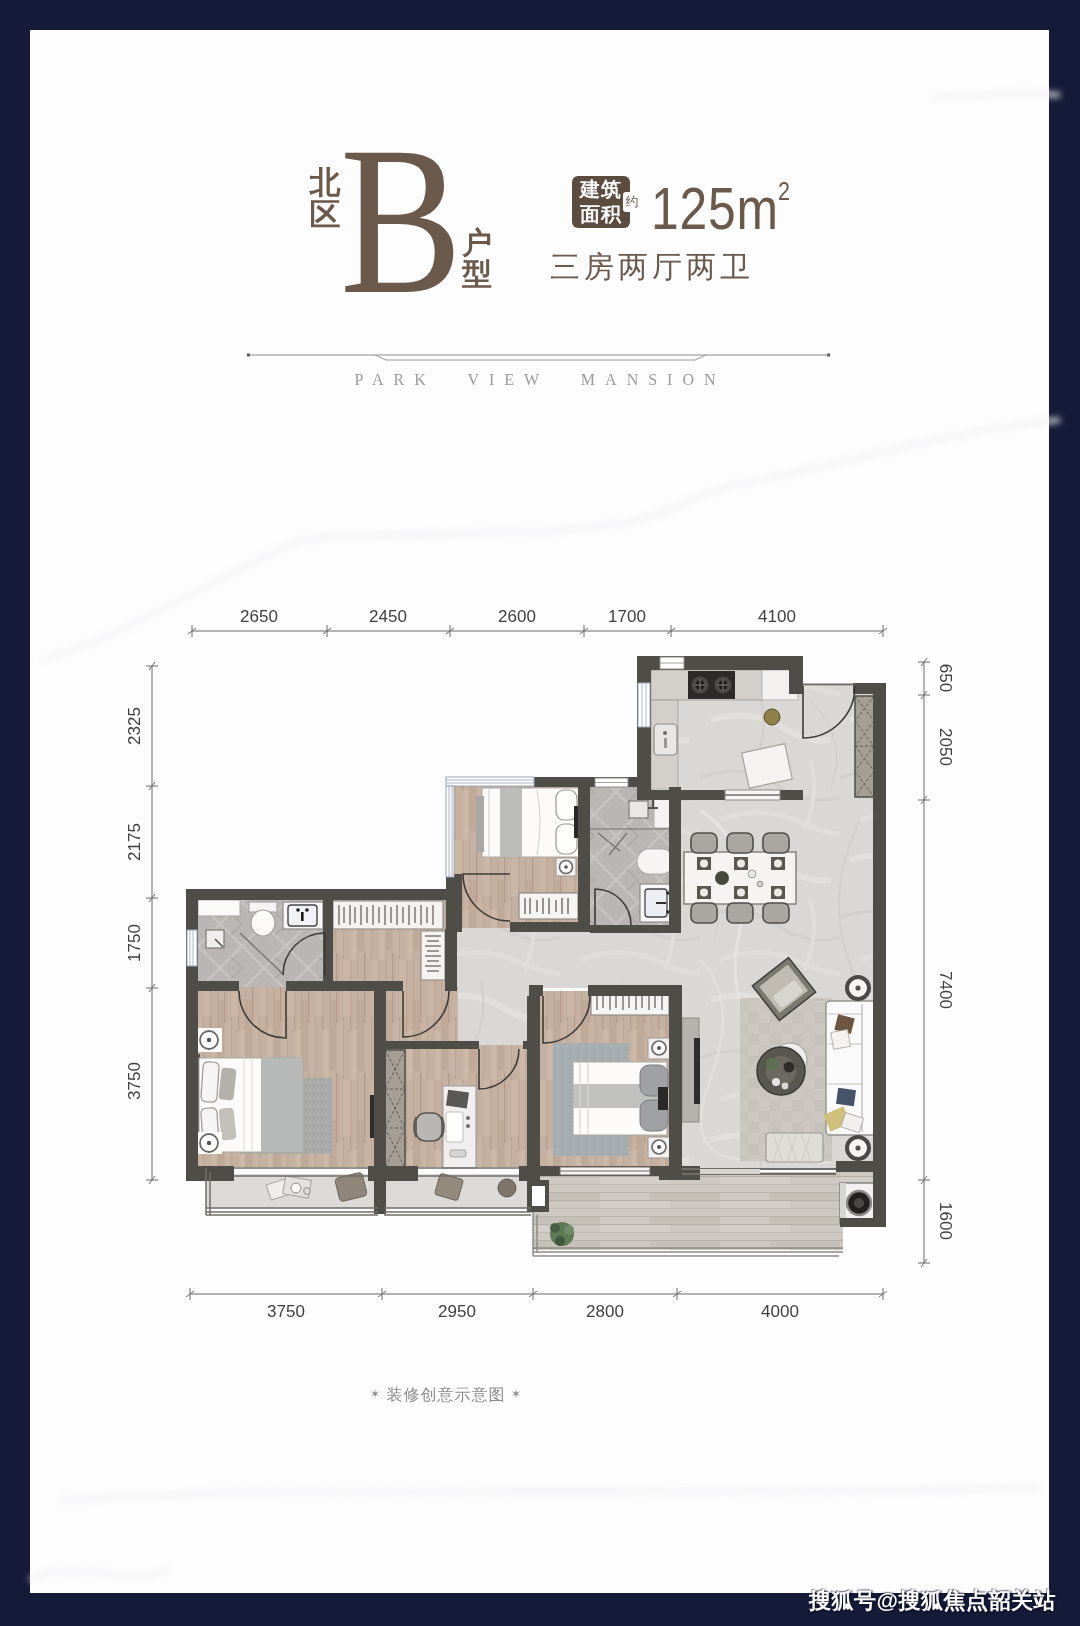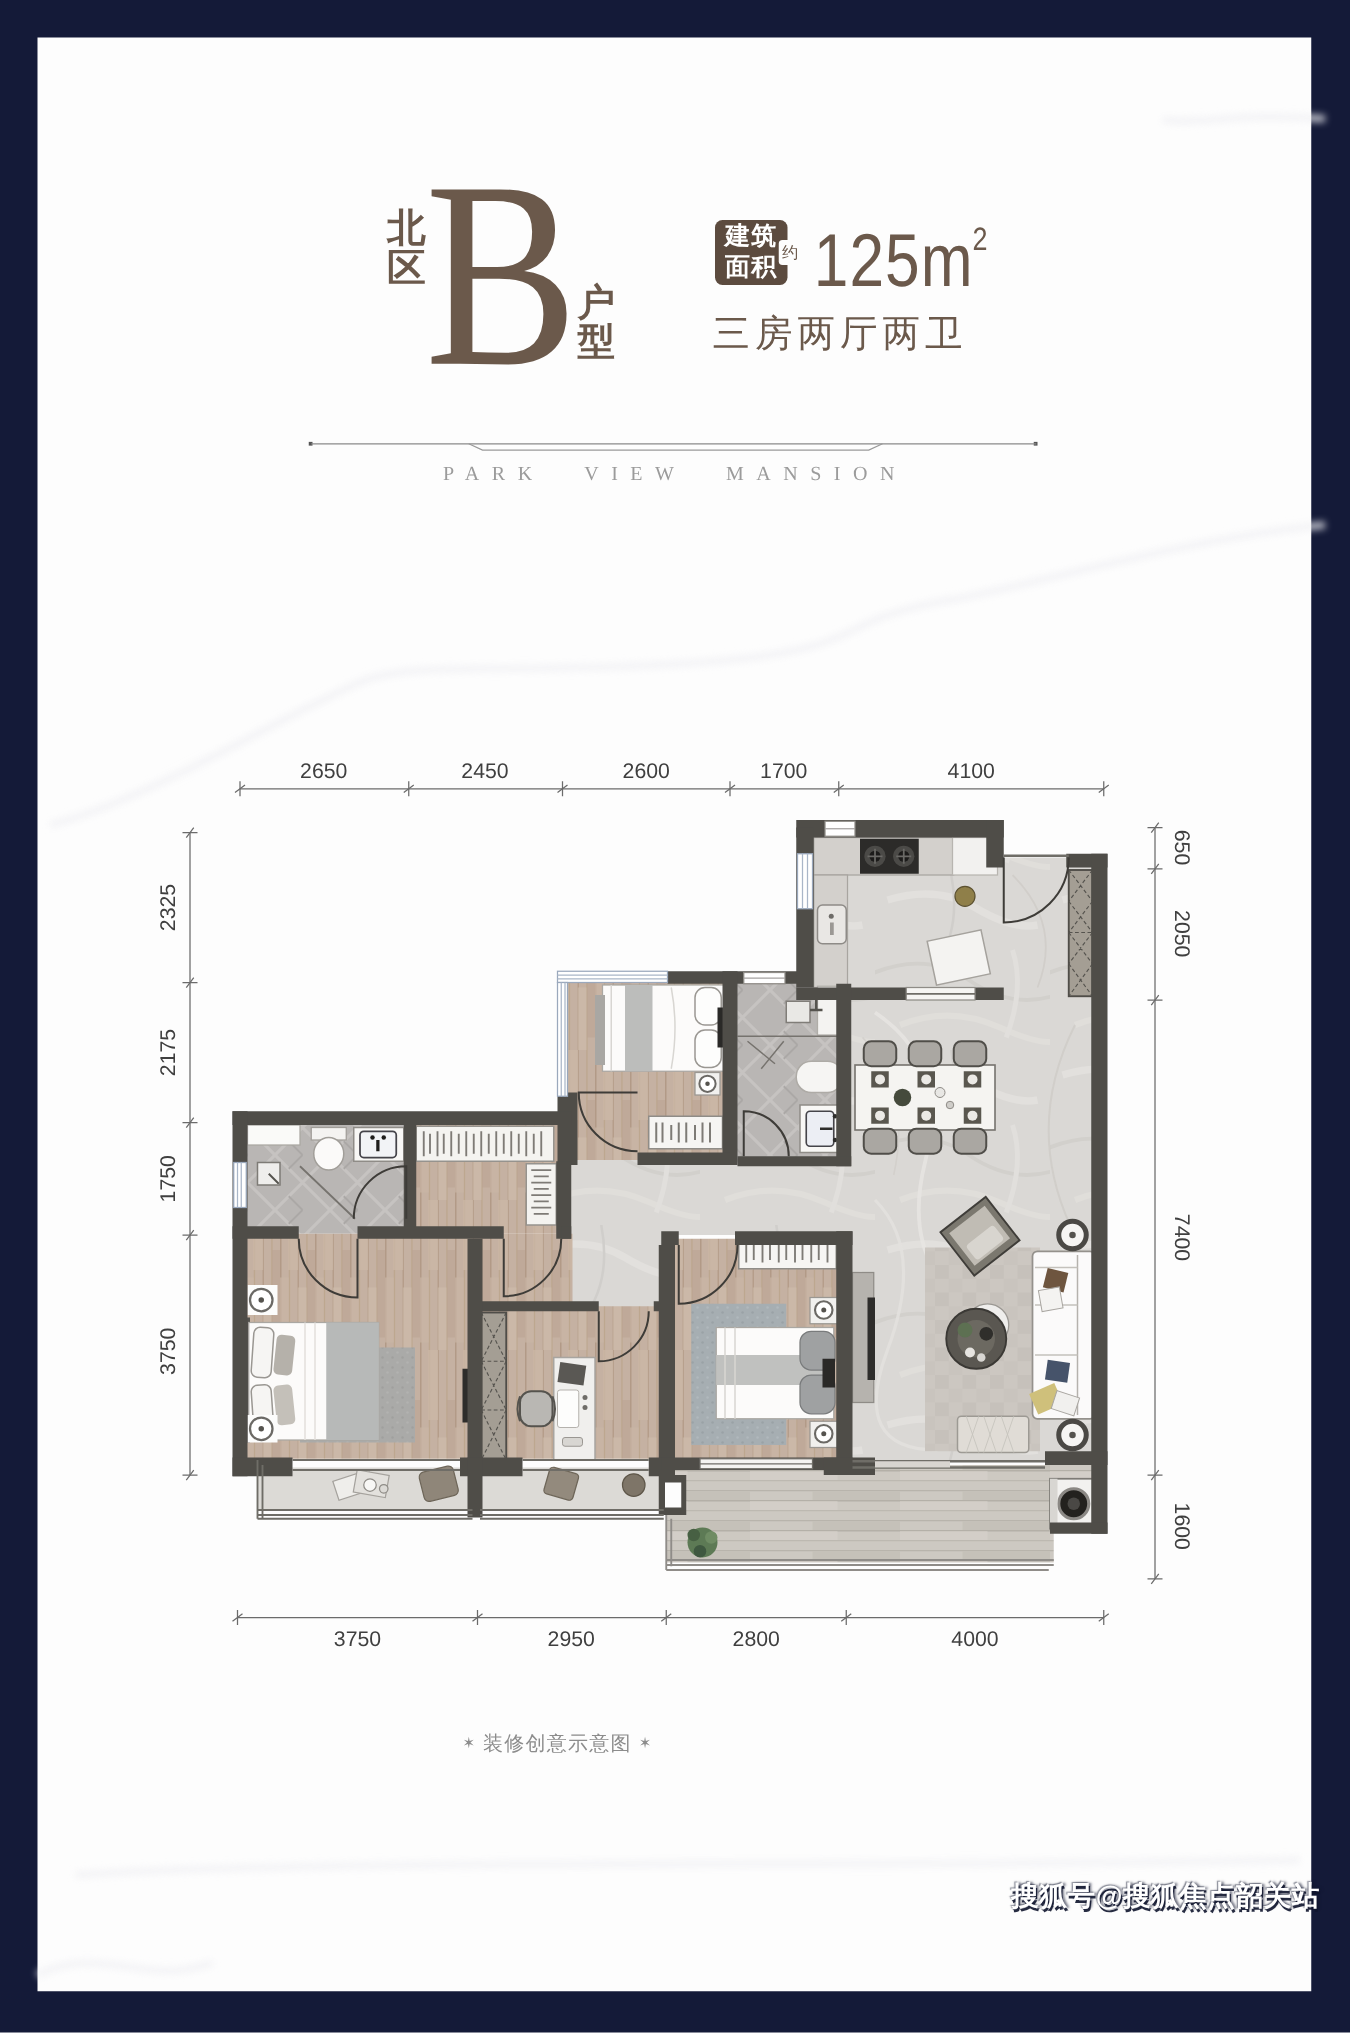--- a/index.html
+++ b/index.html
@@ -33,21 +33,21 @@
 <div class="abs brown" style="left:340px;top:114px;font-family:'Liberation Serif',serif;font-size:213px;line-height:213px;transform:scaleX(0.86);transform-origin:0 0;">B</div>
 
 <div class="abs brown" style="left:461px;top:227px;font-size:30px;font-weight:bold;line-height:31px;width:32px;text-align:center;">户<br>型</div>
 
 <div class="abs" style="left:572px;top:176px;width:58px;height:52px;background:#5c4b3f;border-radius:6px;color:#fff;font-size:20px;font-weight:bold;line-height:25px;text-align:center;letter-spacing:1px;padding-top:1px;box-sizing:border-box;">建筑<br>面积</div>
 
 <div class="abs" style="left:623px;top:192px;width:18px;height:20px;background:#fdfdfd;border-radius:3px;color:#6b594b;font-size:13px;line-height:20px;text-align:center;">约</div>
 
 <div class="abs brown" style="left:651px;top:174px;font-size:60px;letter-spacing:1px;transform:scaleX(0.83);transform-origin:0 0;">125<span style="letter-spacing:0">m</span><span style="font-size:26px;vertical-align:29px;">2</span></div>
 
-<div class="abs brown" style="left:570px;top:247px;font-size:30px;letter-spacing:4px;">三房两厅两卫</div>
+<div class="abs brown" style="left:550px;top:247px;font-size:30px;letter-spacing:4px;">三房两厅两卫</div>
 
 <svg class="abs" style="left:240px;top:348px" width="600" height="20" viewBox="0 0 600 20">
   <rect x="7" y="5.5" width="3" height="3" fill="#555"></rect>
   <rect x="587" y="5.5" width="3" height="3" fill="#555"></rect>
   <line x1="9" y1="7" x2="589" y2="7" stroke="#8a8a8a" stroke-width="1"></line>
   <path d="M135,7 L146,12 L455,12 L466,7" fill="none" stroke="#9a9a9a" stroke-width="1"></path>
 </svg>
 
 <div class="abs" style="left:0;top:371px;width:1080px;text-align:center;font-family:'Liberation Serif',serif;font-size:16px;color:#9b9b9b;letter-spacing:10px;word-spacing:18px;">PARK VIEW MANSION</div>
 
@@ -598,13 +598,13 @@
 <text x="286" y="1317" text-anchor="middle">3750</text>
 <text x="457" y="1317" text-anchor="middle">2950</text>
 <text x="605" y="1317" text-anchor="middle">2800</text>
 <text x="780" y="1317" text-anchor="middle">4000</text>
 </g>
 </g>
 </svg>
 
 <div class="abs" style="left:0;top:1385px;width:892px;text-align:center;font-size:16px;color:#8c8c8c;letter-spacing:1px;"><span style="font-size:12px;vertical-align:2px;">✶</span> 装修创意示意图 <span style="font-size:12px;vertical-align:2px;">✶</span></div>
 
-<div class="abs" style="left:0;top:1502px;width:1056px;text-align:right;font-size:22px;font-weight:bold;color:#ffffff;letter-spacing:0.5px;text-shadow:1px 2px 0 rgba(16,21,46,0.9), -1px -1px 1px rgba(16,21,46,0.5), 2px 0 2px rgba(16,21,46,0.6);">搜狐号@搜狐焦点韶关站</div>
+<div class="abs" style="left:0;top:1586px;width:1056px;text-align:right;font-size:22px;font-weight:bold;color:#ffffff;letter-spacing:0.5px;text-shadow:1px 2px 0 rgba(16,21,46,0.9), -1px -1px 1px rgba(16,21,46,0.5), 2px 0 2px rgba(16,21,46,0.6);">搜狐号@搜狐焦点韶关站</div>
 
 </body></html>

